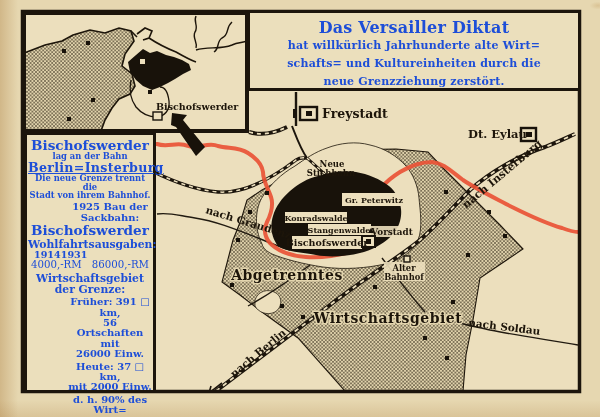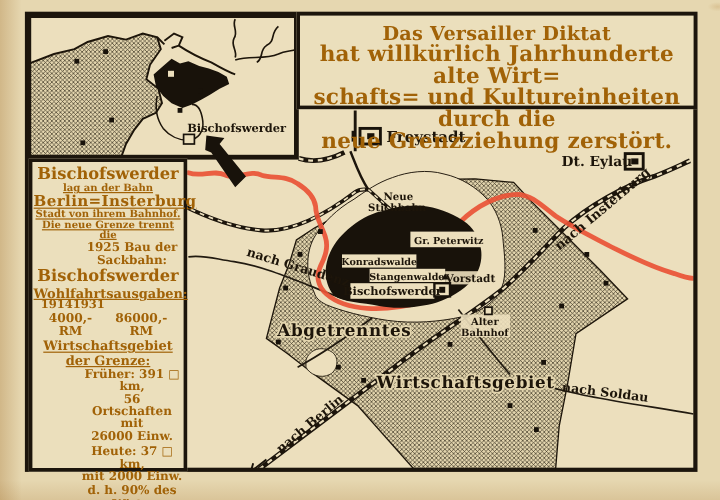--- a/index.html
+++ b/index.html
@@ -23,33 +23,33 @@
       160px 90px, 70px 170px, 120px 70px, 160px 120px, 100% 100%, 100% 100%;
     background-position:
       -20px 240px, -10px 140px, 30px -8px, 0px 330px, 230px 360px,
       490px 340px, 555px 110px, 490px 0px, 120px 200px, 0 0, 0 0;
     background-repeat:no-repeat;
     font-family:"DejaVu Serif", serif;
   }
   svg text{ fill:#1d150a; font-family:"DejaVu Serif",serif; font-weight:bold; }
   .box{
     position:absolute; box-sizing:border-box; border:3px solid #1c150c;
-    background:#ebdfbc; color:#a16207; z-index:2; text-align:center;
+    background:#ebdfbc; color:#1d4ed8; z-index:2; text-align:center;
   }
   .headline{ left:247px; top:10px; width:334px; height:81px; padding-top:6px; }
-  .headline .h-line{ font-size:18px; font-weight:bold; line-height:18px; letter-spacing:.2px; }
+  .headline .h-line{ font-size:11px; font-weight:bold; line-height:18px; letter-spacing:.2px; }
   .headline .h-line.first{ font-size:16px; }
   .sidebar{ left:24px; top:132px; width:132px; height:261px; padding:3px 1px; line-height:1.04; }
   .s-xl{ font-size:13.6px; font-weight:bold; }
   .s-lg{ font-size:12.6px; font-weight:bold; letter-spacing:.3px;text-decoration:underline; }
   .s-md{ font-size:10px;  font-weight:bold;margin-left:40px; }
-  .s-sm{ font-size:8.4px; font-weight:bold;text-decoration:underline; }
+  .s-sm{ font-size:8.4px; font-weight:bold; }
   .s-num{ display:flex; justify-content:flex-start; font-weight:bold; font-size:9.6px; padding:0 6px; }
-  .s-amt{ display:flex; justify-content:space-between; font-weight:bold; font-size:10.2px; padding:0 3px; }
-  .s-ec{ font-size:10.8px; font-weight:bold;text-decoration:underline; }
+  .s-amt{ display:flex; justify-content:space-between; font-weight:normal; font-size:10.2px; padding:0 3px; }
+  .s-ec{ font-size:10.8px; font-weight:bold; }
   .s-gap{ margin-top:2px; }
 </style>
 </head>
 <body>
 
 <div class="card">
 
   <svg width="600" height="417" viewBox="0 0 600 417" style="position:absolute;left:0;top:0;z-index:1">
     <defs>
       <pattern id="xh" width="3.6" height="3.6" patternUnits="userSpaceOnUse">
@@ -191,22 +191,22 @@
     <div class="h-line first">Das Versailler Diktat</div>
     <div class="h-line">hat willkürlich Jahrhunderte alte Wirt=</div>
     <div class="h-line">schafts= und Kultureinheiten durch die</div>
     <div class="h-line">neue Grenzziehung zerstört.</div>
   </div>
 
   <div class="box sidebar">
     <div class="s-xl">Bischofswerder</div>
     <div class="s-sm">lag an der Bahn</div>
     <div class="s-lg">Berlin=Insterburg</div>
+    <div class="s-sm">Die neue Grenze trennt die</div>
     <div class="s-sm">Stadt von ihrem Bahnhof.</div>
-    <div class="s-sm">Die neue Grenze trennt die</div>
     <div class="s-md s-gap">1925 Bau der Sackbahn:</div>
     <div class="s-xl">Bischofswerder</div>
     <div class="s-ec s-gap">Wohlfahrtsausgaben:</div>
     <div class="s-num">
       <span>1914</span>
       <span>1931</span>
     </div>
     <div class="s-amt">
       <span>4000,-RM</span>
       <span>86000,-RM</span>

